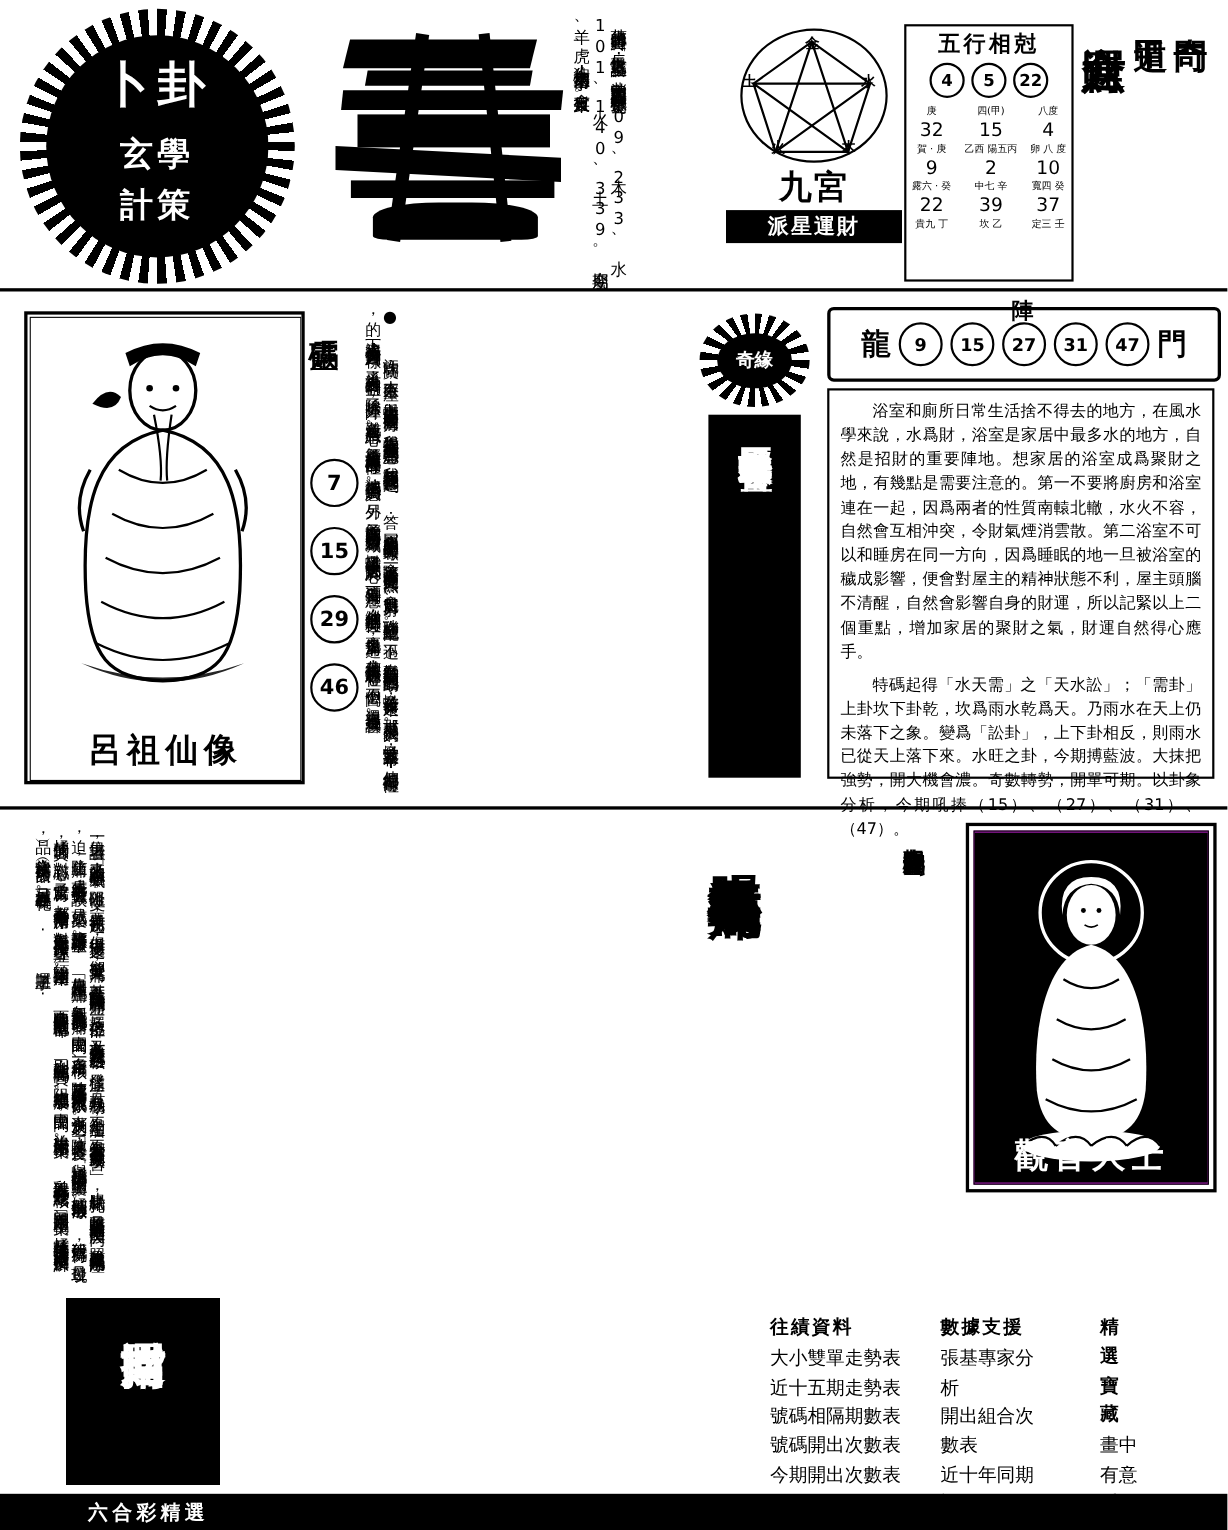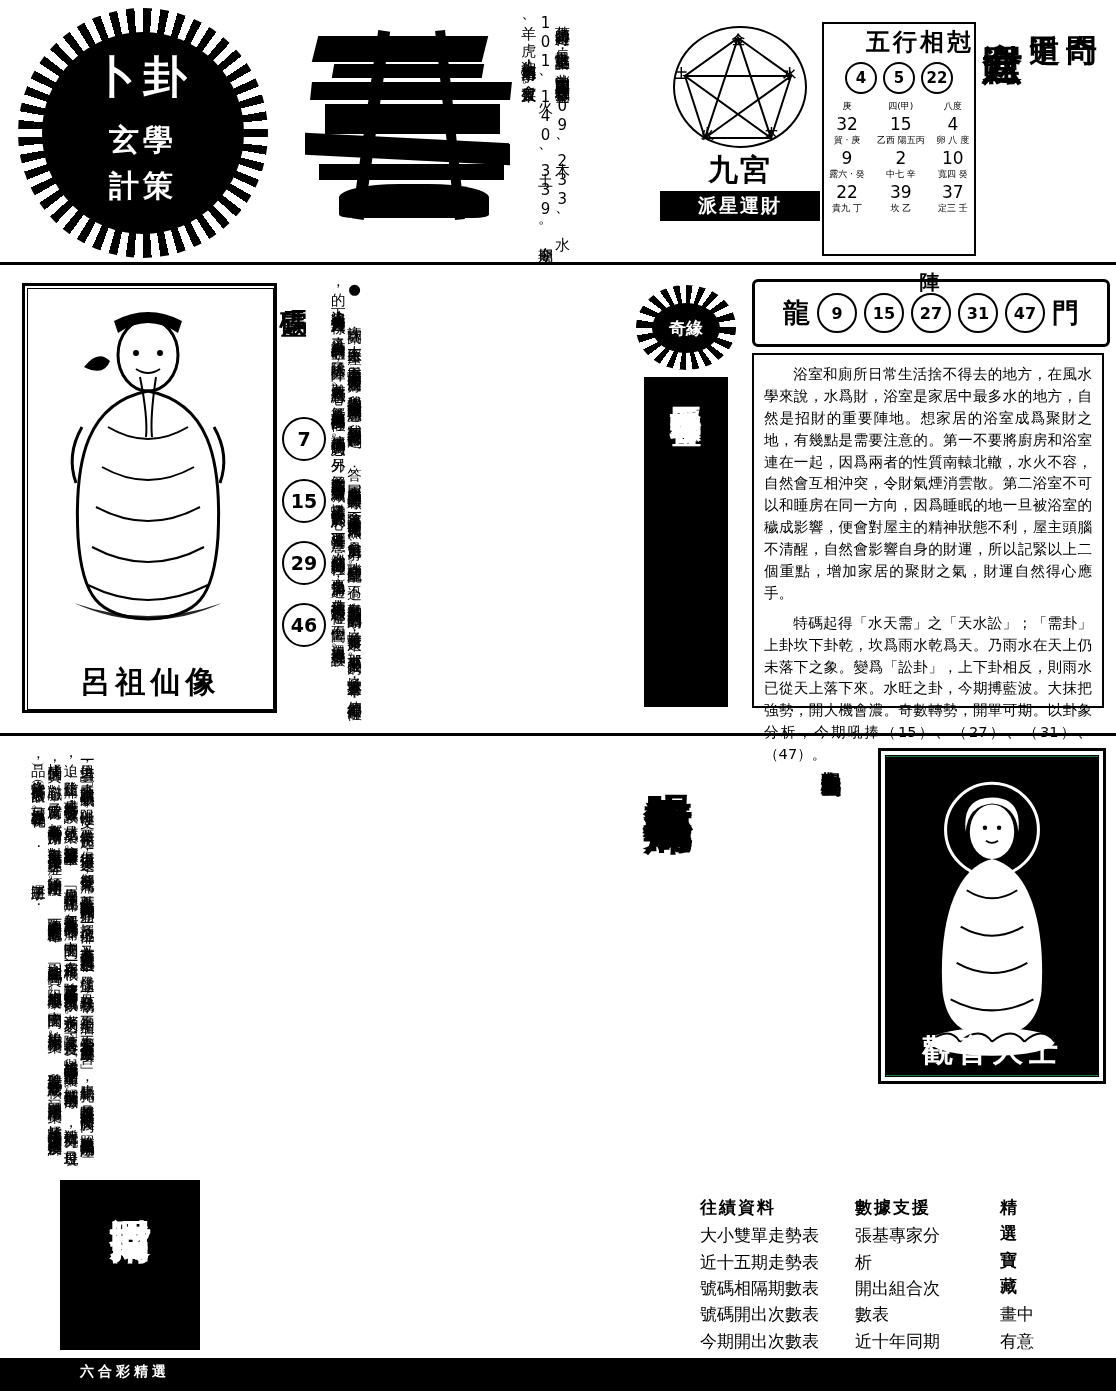--- a/index.html
+++ b/index.html
@@ -32,21 +32,21 @@
   #maoshan{position:absolute;left:520px;top:14px;width:140px;height:240px;}
   #maoshan .vtext{font-size:15px;height:230px;}
 
   #wuxing{position:absolute;left:665px;top:22px;width:145px;height:150px;}
   #wuxing .penta{position:absolute;left:8px;top:4px;width:130px;height:118px;border:2px solid #000;border-radius:50%;}
   #jiugong{position:absolute;left:660px;top:150px;width:160px;height:105px;}
   #jiugong .c{font-size:30px;font-weight:bold;letter-spacing:2px;text-align:center;}
   #jiugong .c2{font-size:19px;font-weight:bold;letter-spacing:2px;text-align:center;background:#000;color:#fff;padding:2px 0;}
 
   #wuxing-box{position:absolute;left:822px;top:22px;width:150px;height:230px;border:2px solid #000;}
-  #wuxing-box .hd{text-align:right;font-size:24px;font-weight:bold;padding:2px 0;letter-spacing:3px;}
+  #wuxing-box .hd{text-align:center;font-size:20px;font-weight:bold;padding:2px 0;letter-spacing:3px;}
   #wuxing-box .balls{display:flex;justify-content:center;gap:6px;margin-top:2px;}
   .ball{width:28px;height:28px;border:2px solid #000;border-radius:50%;display:flex;align-items:center;justify-content:center;font-size:15px;font-weight:bold;}
   #wuxing-box table{width:100%;border-collapse:collapse;margin-top:6px;}
   #wuxing-box td{text-align:center;font-size:17px;font-weight:normal;padding:0;}
   #wuxing-box td.sm{font-size:9px;font-weight:normal;padding-bottom:1px;}
 
   #qimen{position:absolute;left:980px;top:10px;width:125px;height:245px;}
   #qimen .big{font-size:31px;font-weight:bold;line-height:1.05;letter-spacing:2px;}
   #qimen .lh{font-size:40px;font-weight:bold;}
 
@@ -78,42 +78,42 @@
   #rightpanel{position:absolute;left:752px;top:14px;width:352px;height:430px;}
   #numbar{position:absolute;left:0;top:0;width:352px;height:62px;border:3px solid #000;border-radius:6px;display:flex;align-items:center;justify-content:center;gap:7px;}
   #numbar .lbl{font-size:27px;font-weight:bold;}
   .nball{width:36px;height:36px;border:2px solid #000;border-radius:50%;display:flex;align-items:center;justify-content:center;font-size:16px;font-weight:bold;}
   #numbar .cap-top{position:absolute;top:-13px;left:0;right:0;text-align:center;font-size:20px;font-weight:bold;letter-spacing:3px;}
   #fengshui{position:absolute;left:0;top:74px;width:352px;height:355px;border:2px solid #000;padding:8px 10px;box-sizing:border-box;font-size:14.6px;line-height:1.5;text-align:justify;}
 
   
   #band3{position:absolute;left:0;top:736px;width:1116px;height:430px;}
   #guanyin-box{position:absolute;left:878px;top:12px;width:222px;height:330px;border:3px solid #000;}
-  #guanyin-box .inner{position:absolute;inset:4px;border:1px solid #000;background:#15803d;}
+  #guanyin-box .inner{position:absolute;inset:4px;border:1px solid #000;background:#a21caf;}
   #guanyin-box .cap{position:absolute;bottom:4px;left:4px;right:4px;text-align:center;color:#fff;font-size:31px;font-weight:bold;letter-spacing:4px;}
   #guanyin-label{position:absolute;left:820px;top:20px;width:50px;height:230px;}
   #guanyin-label .vtext{font-size:20px;font-weight:bold;height:220px;}
 
   #xiaochang-title{position:absolute;left:640px;top:20px;width:180px;height:360px;}
   #xiaochang-title .vtext{font-size:49px;font-weight:bold;height:350px;}
 
   #body-cols{position:absolute;left:30px;top:16px;width:600px;height:400px;}
   #body-cols .vtext{font-size:14.6px;height:390px;}
 
   
   #band4{position:absolute;left:0;top:1170px;width:948px;height:180px;}
   #logo-big{position:absolute;left:60px;top:10px;width:140px;height:170px;background:#000;}
   #logo-big .vtext{font-size:41px;font-weight:bold;color:#fff;height:160px;margin:6px auto;}
   .footcol{position:absolute;top:24px;font-size:17px;line-height:1.55;}
   .footcol .hd{font-weight:bold;letter-spacing:2px;margin-bottom:2px;}
   #foot1{left:700px;}
   #foot2{left:855px;}
   #foot3{left:1000px;}
   #footer-bar{position:absolute;left:0;top:1358px;width:1116px;height:33px;background:#000;}
-  #footer-bar .t{color:#fff;font-size:14px;font-weight:bold;letter-spacing:4px;padding:5px 0 0 80px;}
+  #footer-bar .t{color:#fff;font-size:18px;font-weight:bold;letter-spacing:4px;padding:5px 0 0 80px;}
 </style>
 </head>
 <body>
 
 <div class="page">
 
   <div id="top-band">
 
     <div id="sunburst">
       <div class="inner"></div>

